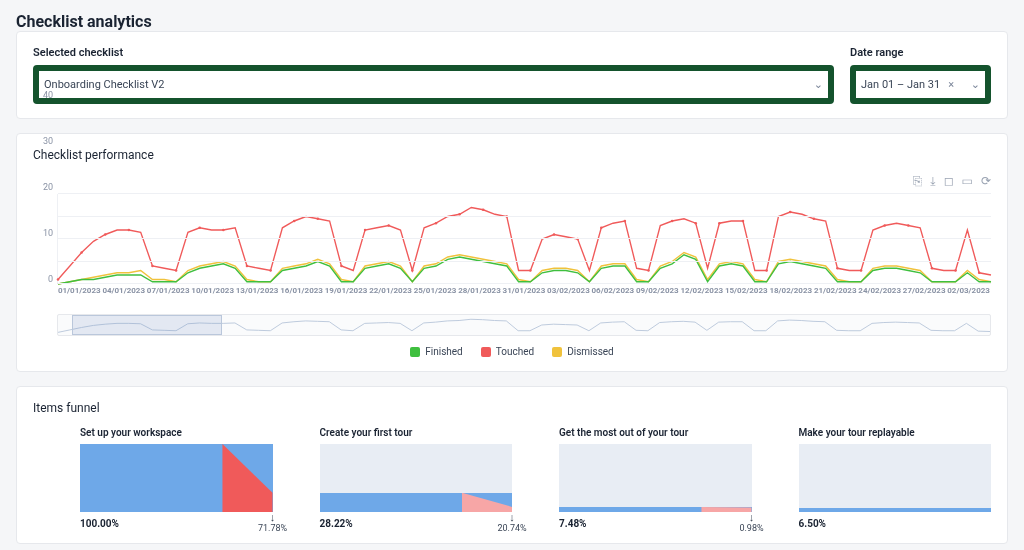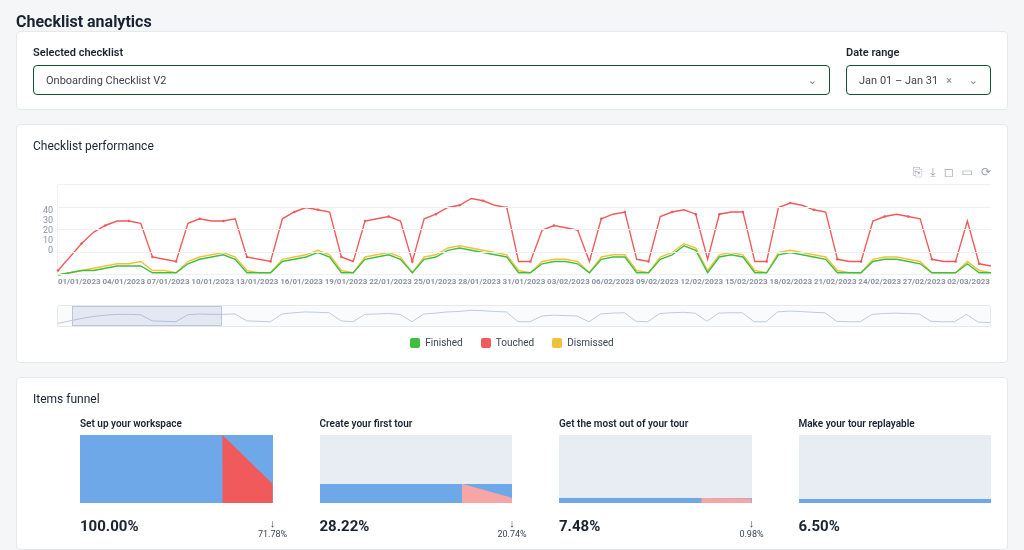--- a/index.html
+++ b/index.html
@@ -4,46 +4,46 @@
 <style>
 * { box-sizing: border-box; margin: 0; padding: 0; }
 body { font-family: -apple-system, BlinkMacSystemFont, "Segoe UI", Roboto, sans-serif; background: #f5f6f8; color: #1a2332; font-size: 12px; width: 1024px; }
 .page { padding: 12px 16px; }
 h2.page-title { font-size: 16px; font-weight: 700; color: #1a2332; }
 .card { background: #fff; border: 1px solid #e6e8ec; border-radius: 4px; padding: 14px 16px; margin-bottom: 14px; }
 .filters { display: flex; gap: 16px; align-items: flex-start; }
 .filter-col { display: flex; flex-direction: column; }
 .filter-col.grow { flex: 1; }
 .filter-label { font-size: 11px; font-weight: 600; color: #1a2332; margin-bottom: 6px; }
-.select { display: flex; align-items: center; justify-content: space-between; border: 1px solid #14532d; border-radius: 4px; padding: 7px 12px; font-size: 11px; color: #3a4556; background: #fff; cursor: pointer; min-height: 30px; }
+.select { display: flex; align-items: center; justify-content: space-between; border: 6px solid #14532d; border-radius: 4px; padding: 7px 5px; font-size: 11px; color: #3a4556; background: #fff; cursor: pointer; min-height: 30px; }
 .select .chev { color: #7a8599; margin-left: 8px; }
 .select .clear { color: #7a8599; margin-left: 8px; margin-right: 6px; cursor: pointer; }
 .date-select { min-width: 130px; }
 .card-title { font-size: 12px; font-weight: 400; margin-bottom: 12px; }
 .chart-toolbar { display: flex; justify-content: flex-end; gap: 8px; margin-bottom: 6px; color: #9aa3b2; }
 .chart-toolbar span { cursor: pointer; font-size: 12px; }
 .perf-chart { position: relative; height: 110px; }
-.y-ticks { position: absolute; left: 0; top: 0; bottom: 20px; width: 24px; display: flex; flex-direction: column; justify-content: center; font-size: 9px; color: #8a93a5; text-align: right; padding-right: 4px; }
+.y-ticks { position: absolute; left: 0; top: 0; bottom: 20px; width: 24px; display: flex; flex-direction: column; justify-content: flex-end; font-size: 9px; color: #8a93a5; text-align: right; padding-right: 4px; gap: 36px; }
 .plot-area { position: absolute; left: 24px; right: 0; top: 0; bottom: 20px; border-left: 1px solid #eef0f4; }
 .plot-area .grid-line { position: absolute; left: 0; right: 0; height: 1px; background: #eef0f4; }
 .x-ticks { position: absolute; left: 24px; right: 0; bottom: 0; height: 18px; display: flex; font-size: 8px; color: #8a93a5; }
 .x-ticks span { flex: 1; text-align: center; white-space: nowrap; font-weight: bold; }
 svg.lines { position: absolute; left: 0; top: 0; width: 100%; height: 100%; overflow: visible; }
 .minimap { margin: 10px 0 10px 24px; height: 22px; border: 1px solid #e6e8ec; border-radius: 2px; position: relative; background: #fafbfc; }
 .minimap .sel { position: absolute; left: 14px; top: 0; bottom: 0; width: 150px; background: rgba(120,150,200,.18); border: 1px solid #bac7db; }
 .minimap svg { position: absolute; left: 0; top: 0; width: 100%; height: 100%; }
 .legend { display: flex; justify-content: center; gap: 18px; font-size: 10px; color: #3a4556; }
 .legend-item { display: flex; align-items: center; gap: 5px; }
 .swatch { width: 10px; height: 10px; border-radius: 2px; }
 .funnel { display: flex; gap: 0; margin-top: 8px; }
 .funnel-col { flex: 1; position: relative; padding-left: 47px; }
 .funnel-label { font-size: 10px; font-weight: 600; margin-bottom: 6px; white-space: nowrap; overflow: hidden; text-overflow: ellipsis; }
 .funnel-bar { height: 68px; background: #e8edf4; position: relative; overflow: hidden; }
 .funnel-fill { position: absolute; left: 0; bottom: 0; right: 0; background: #6ea8e8; }
-.funnel-pct { font-size: 15px; font-weight: 700; margin-top: 14px; }
+.funnel-pct { font-size: 10px; font-weight: 700; margin-top: 6px; }
 .funnel-drop { position: absolute; right: -18px; bottom: -4px; width: 36px; text-align: center; font-size: 9px; color: #3a4556; z-index: 2; }
 .funnel-drop .arrow { display: block; font-size: 11px; line-height: 1; }
 </style>
 </head>
 <body>
 
 <div class="page">
   <h2 class="page-title">Checklist analytics</h2>
 
   <div class="card">

